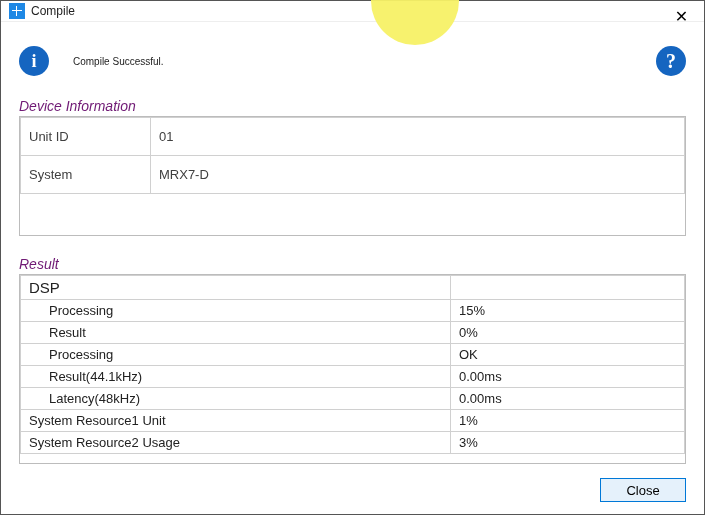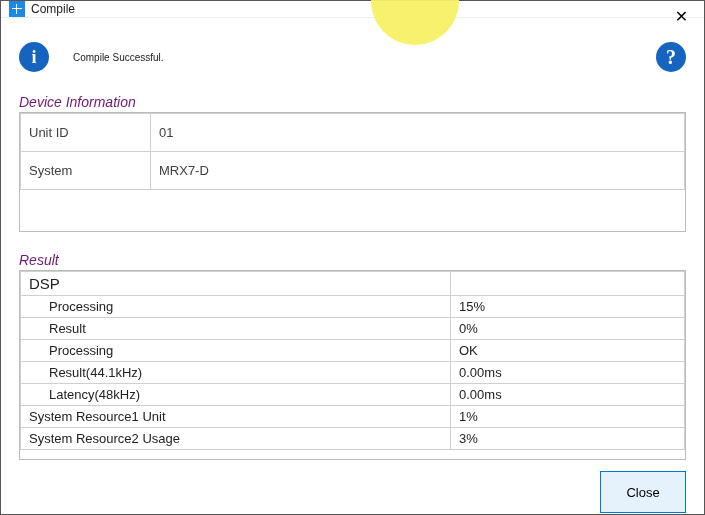--- a/index.html
+++ b/index.html
@@ -113,21 +113,21 @@
   .res-table td.indent { padding-left: 28px; }
   .res-table td.key-col { width:430px; }
   .footer {
     height: 50px;
     display:flex;
     align-items:center;
     justify-content:flex-end;
     padding: 0 18px 10px 0;
   }
   .close-button {
-    width: 86px; height: 42px;
+    width: 86px; height: 24px;
     border:1px solid #0078d7;
     background:#e5f1fb;
     font-size:13px;
     cursor:pointer;
   }
 </style>
 </head>
 <body>
 
 <div class="window">

